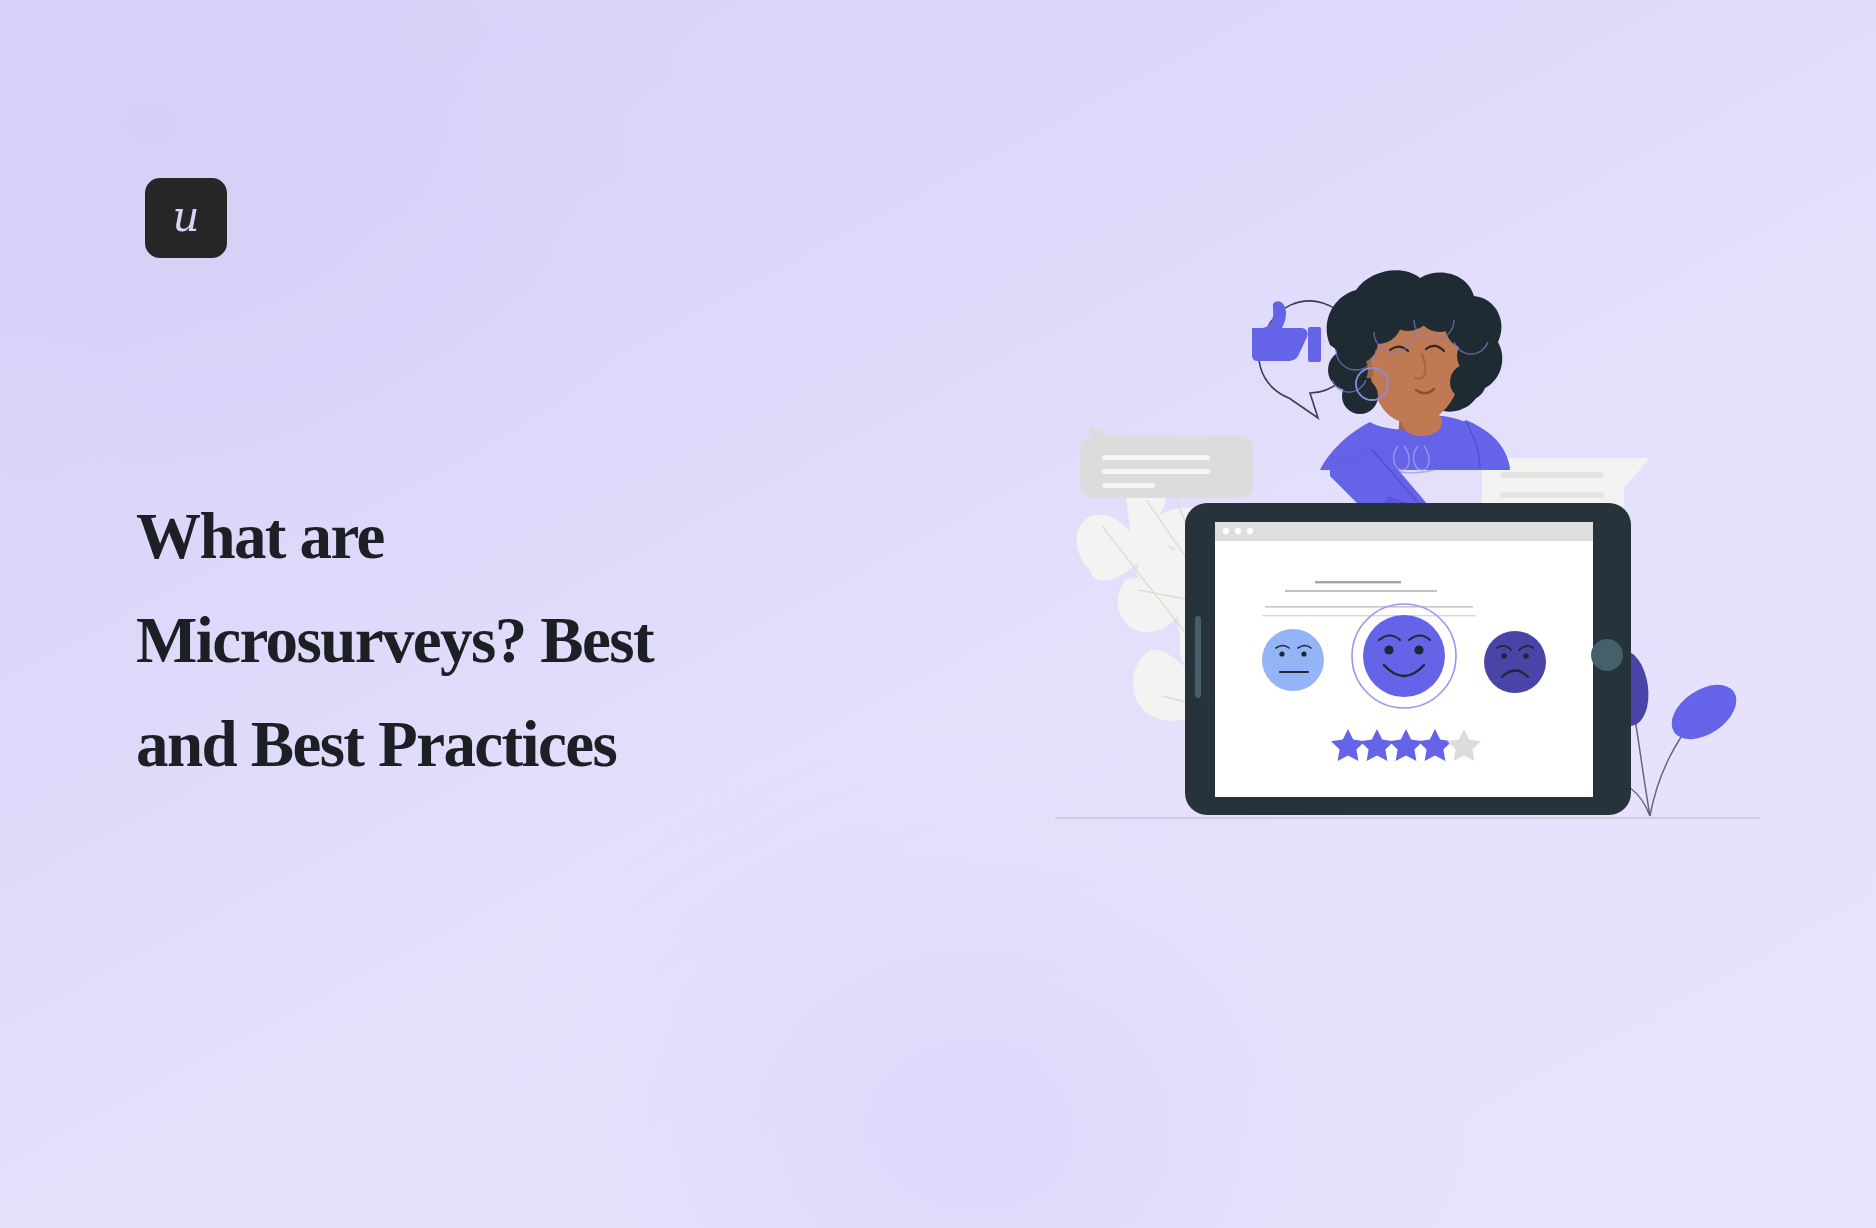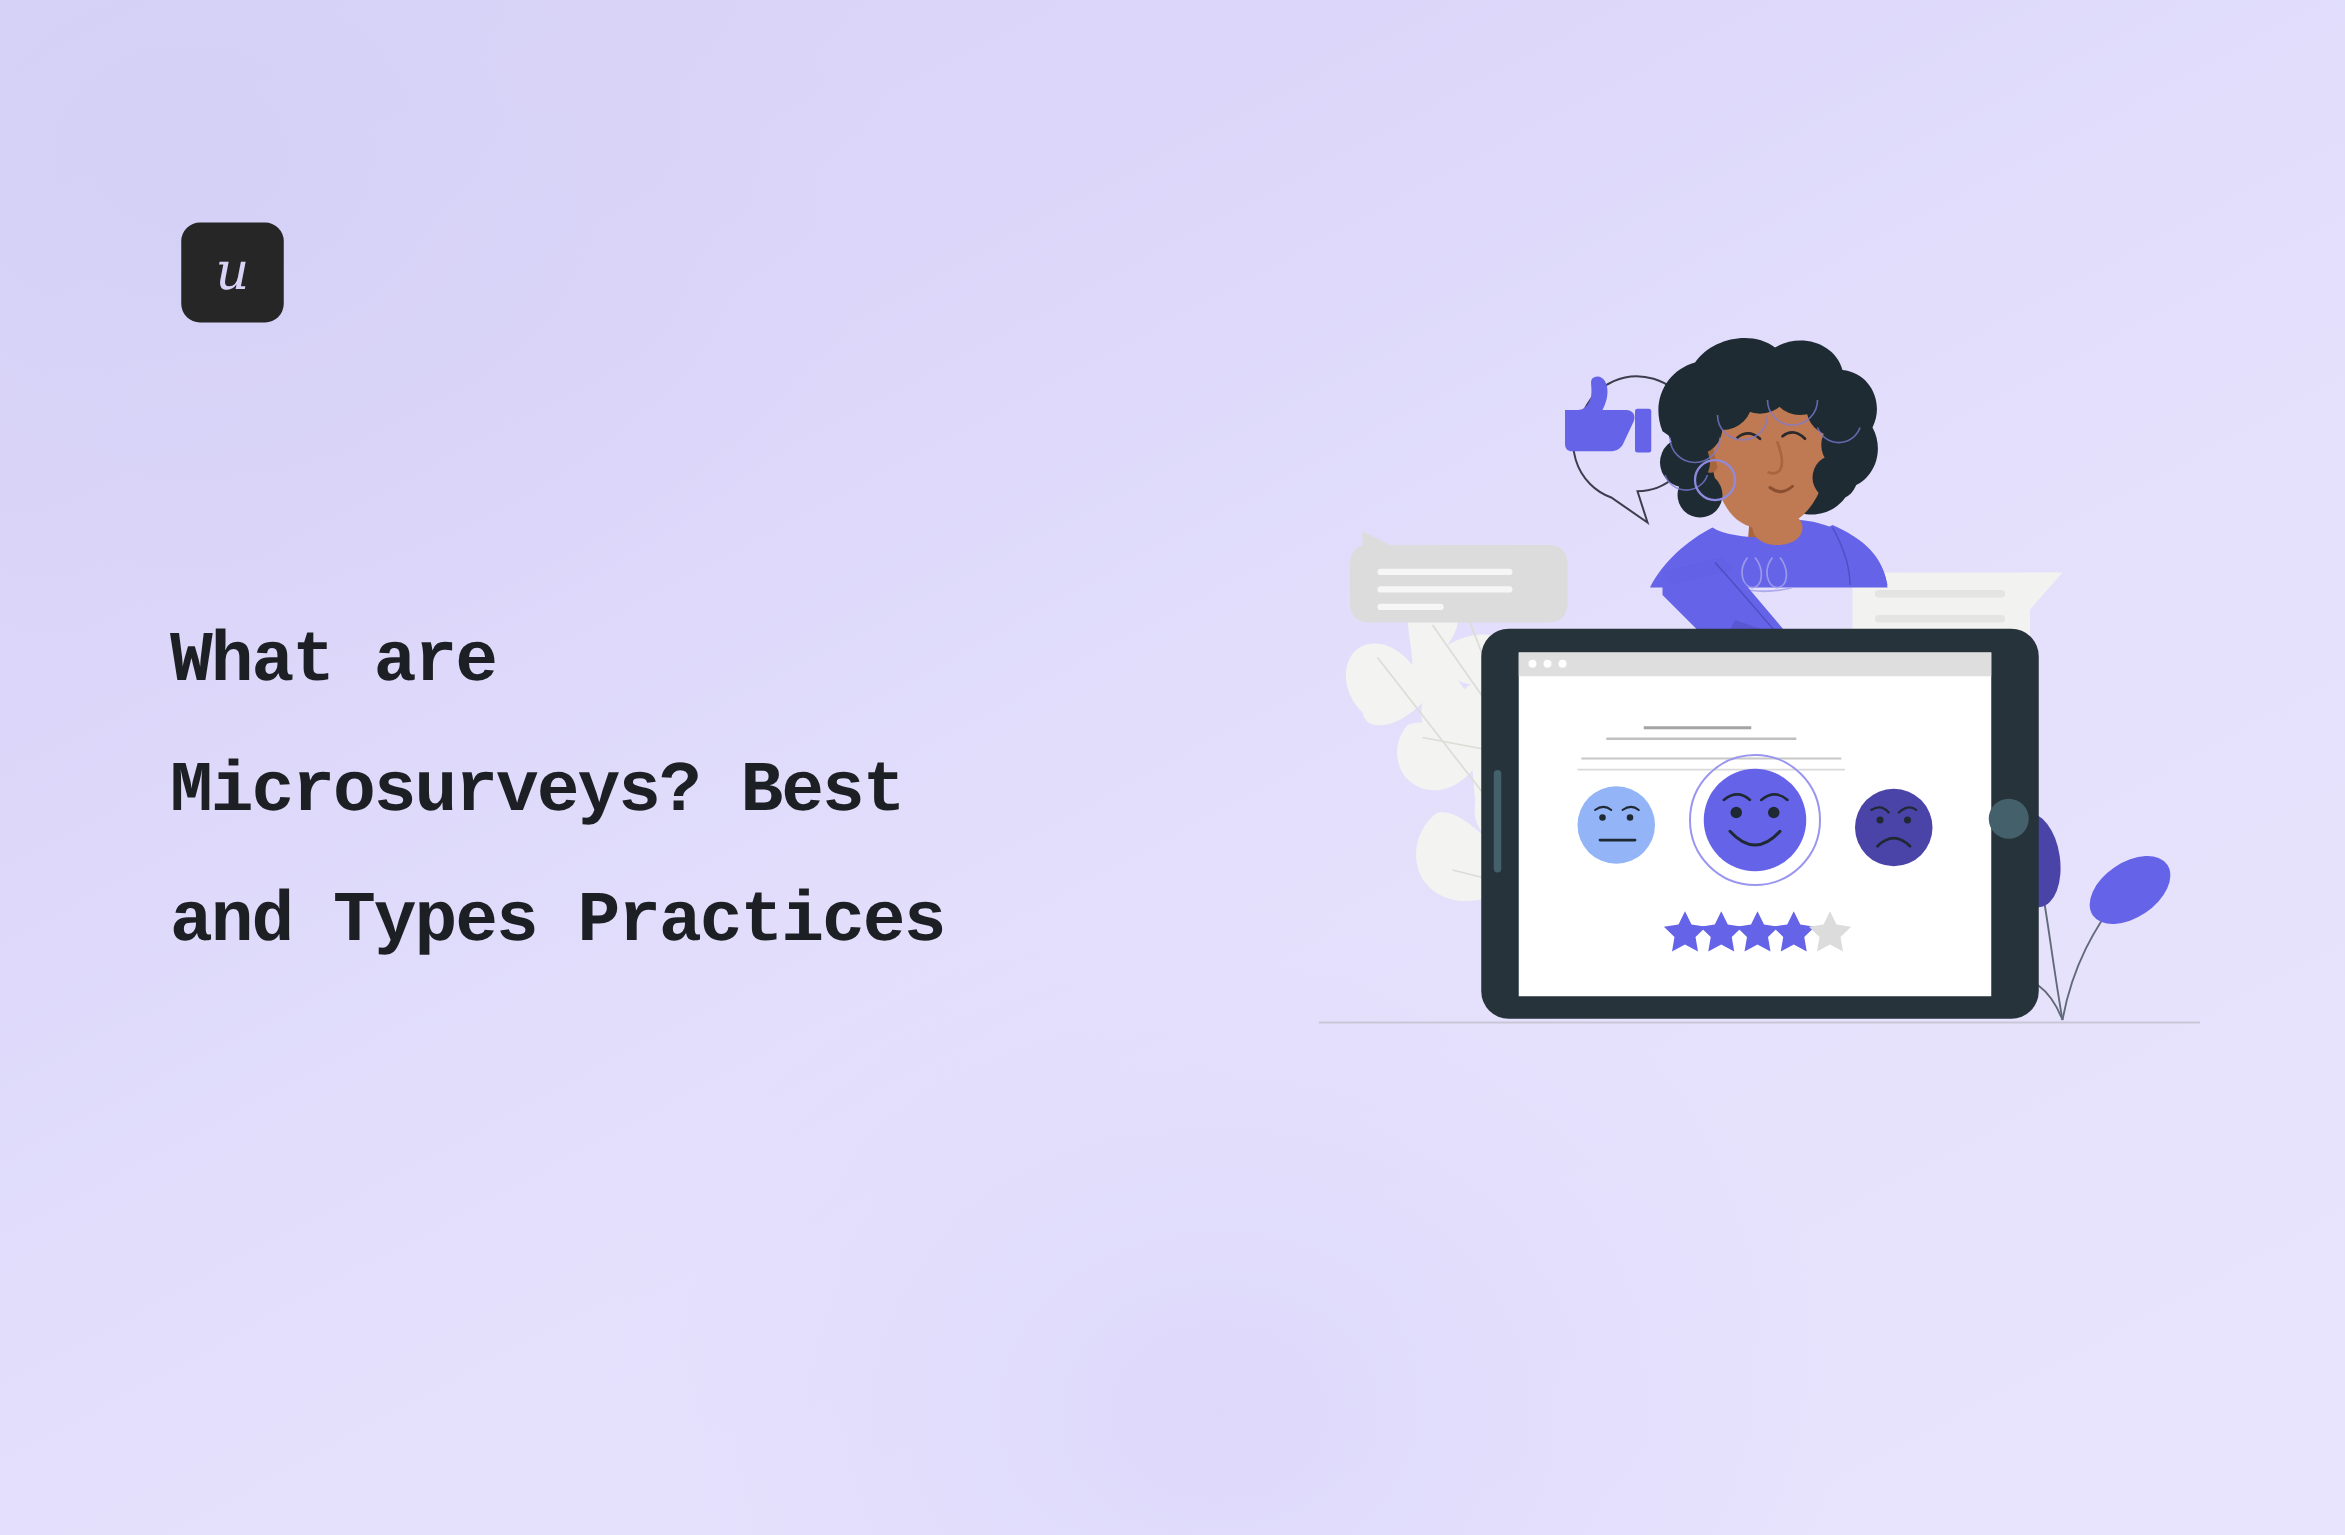--- a/index.html
+++ b/index.html
@@ -30,45 +30,45 @@
     font-style:italic;font-size:42px;color:#d8d3f7;
     line-height:1;letter-spacing:0;
     transform:translateY(-1px);
   }
 
   
   .headline{
     position:absolute;left:136px;top:440px;
     width:880px;
     color:#1c2024;
-    font-size:57px;
+    font-size:65px;
     font-weight:700;
     line-height:104px;
     letter-spacing:-1.6px;
-    font-family:Liberation Mono, monospace;
+    font-family:Liberation Serif, serif;
   }
   .headline .ln{display:block;white-space:nowrap;}
 
   
   .illus{position:absolute;left:1030px;top:250px;width:800px;height:600px;}
   .illus svg{display:block;width:800px;height:600px;overflow:visible;}
 </style>
 </head>
 <body>
 
 <div class="stage">
 
   <div class="logo">
     <span class="glyph">u</span>
   </div>
 
   <h1 class="headline">
     <span class="ln">What are</span>
     <span class="ln">Microsurveys? Best</span>
-    <span class="ln">and Types Practices</span>
+    <span class="ln">and Best Practices</span>
   </h1>
 
   <div class="illus">
     <svg viewBox="0 0 800 600" xmlns="http://www.w3.org/2000/svg">
 
       <line x1="25" y1="568" x2="730" y2="568" stroke="#c9c6d6" stroke-width="1.6"></line>
 
       <g>
         <path fill="#f3f4f1" d="
           M 60 320

